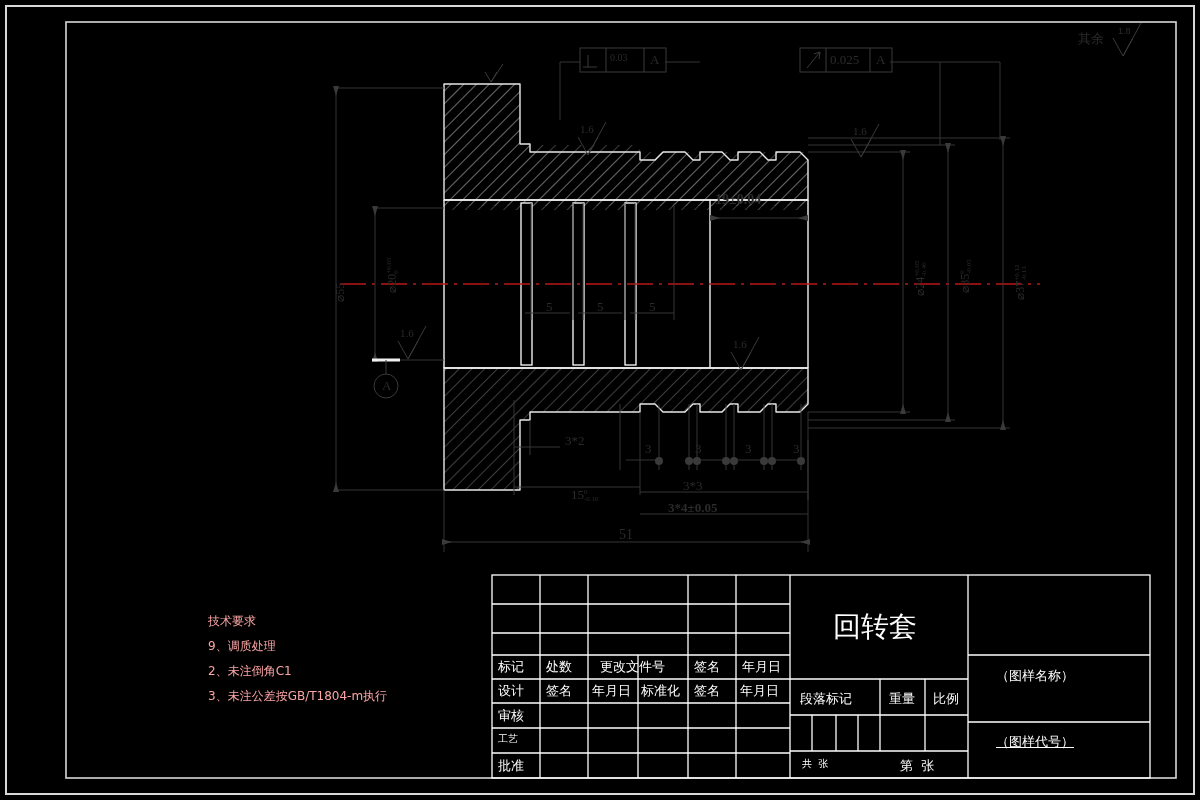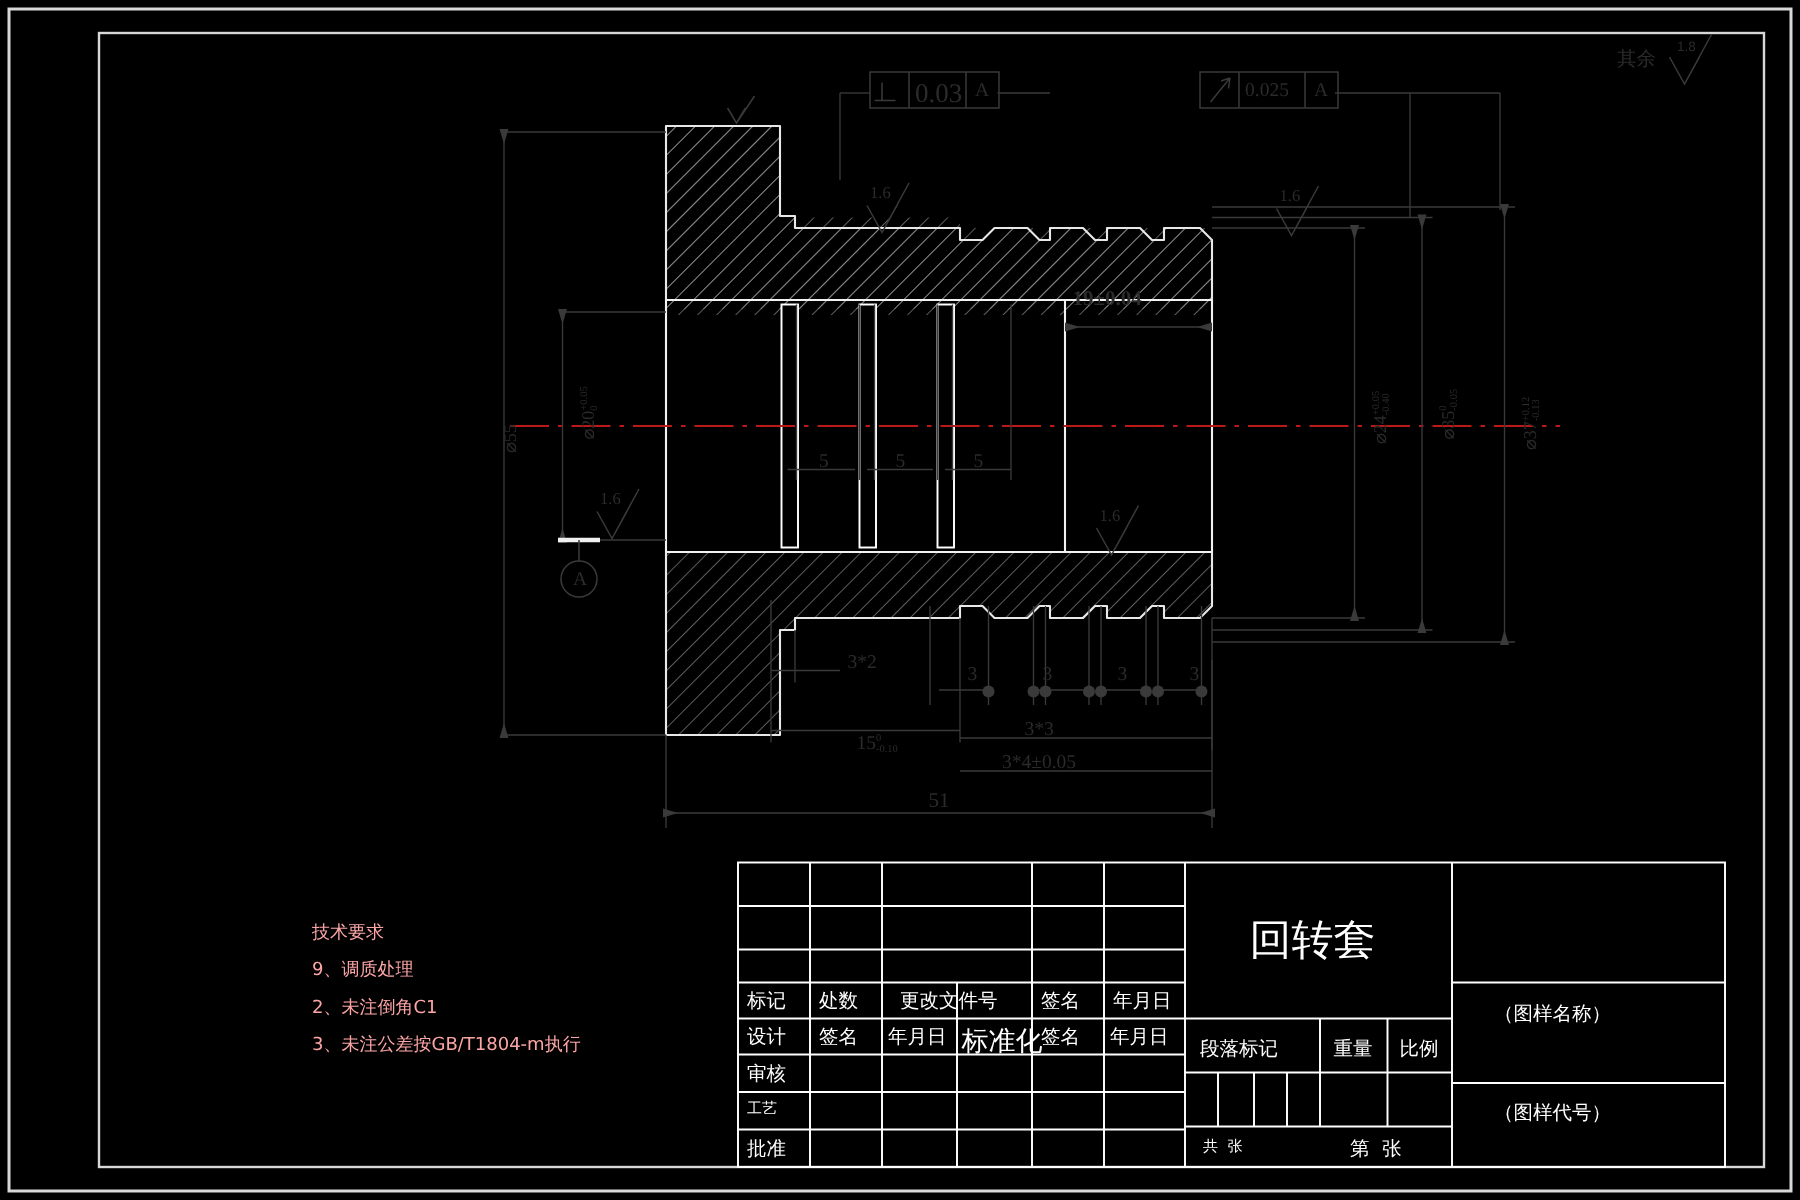--- a/index.html
+++ b/index.html
@@ -228,21 +228,21 @@
       <line x1="858" y1="715" x2="858" y2="751"></line>
 
       <line x1="968" y1="655" x2="1150" y2="655"></line>
       <line x1="968" y1="722" x2="1150" y2="722"></line>
     </g>
   </svg>
 
   <div class="txt" style="left:1078px;top:32px;font-size:13px;">其余</div>
   <div class="txt" style="left:1118px;top:27px;font-size:9px;">1.8</div>
 
-  <div class="txt mono" style="left:610px;top:53px;font-size:18px;">0.03</div>
+  <div class="txt mono" style="left:610px;top:53px;font-size:10px;">0.03</div>
   <div class="txt mono" style="left:650px;top:53px;font-size:13px;">A</div>
   <div class="txt mono" style="left:830px;top:53px;font-size:13px;">0.025</div>
   <div class="txt mono" style="left:876px;top:53px;font-size:13px;">A</div>
 
   <div class="txt mono" style="left:382px;top:379px;font-size:13px;">A</div>
 
   <div class="txt mono" style="left:580px;top:124px;font-size:11px;">1.6</div>
   <div class="txt mono" style="left:853px;top:126px;font-size:11px;">1.6</div>
   <div class="txt mono" style="left:400px;top:328px;font-size:11px;">1.6</div>
   <div class="txt mono" style="left:733px;top:339px;font-size:11px;">1.6</div>
@@ -255,21 +255,21 @@
 
   <div class="txt mono" style="left:558px;top:474px;font-size:13px;">
     <span>15</span><span class="frac"><span>0</span><br><span>-0.10</span></span>
   </div>
 
   <div class="txt mono" style="left:645px;top:442px;font-size:13px;">3</div>
   <div class="txt mono" style="left:695px;top:442px;font-size:13px;">3</div>
   <div class="txt mono" style="left:745px;top:442px;font-size:13px;">3</div>
   <div class="txt mono" style="left:793px;top:442px;font-size:13px;">3</div>
   <div class="txt mono" style="left:683px;top:479px;font-size:13px;">3*3</div>
-  <div class="txt mono" style="left:668px;top:501px;font-size:13px;">3*4±0.05</div>
+  <div class="txt mono" style="left:668px;top:501px;font-size:13px;font-weight:bold;">3*4±0.05</div>
   <div class="txt mono" style="left:619px;top:528px;font-size:14px;">51</div>
 
   <div class="txt mono vrt" style="left:334px;top:302px;font-size:12px;">⌀55</div>
 
   <div class="txt mono vrt" style="left:373px;top:305px;font-size:12px;">
     <span>⌀20</span><span class="frac"><span>+0.05</span><br><span>0</span></span>
   </div>
 
   <div class="txt mono vrt" style="left:901px;top:308px;font-size:12px;">
     <span>⌀24</span><span class="frac"><span>+0.05</span><br><span>-0.40</span></span>
@@ -284,32 +284,32 @@
   </div>
 
   <div class="req" style="left:208px;top:613px;">技术要求</div>
   <div class="req" style="left:208px;top:638px;">9、调质处理</div>
   <div class="req" style="left:208px;top:663px;">2、未注倒角C1</div>
   <div class="req" style="left:208px;top:688px;">3、未注公差按GB/T1804-m执行</div>
 
   <div class="tb-txt" style="left:833px;top:608px;font-size:28px;">回转套</div>
 
   <div class="tb-txt" style="left:996px;top:667px;font-size:13px;">（图样名称）</div>
-  <div class="tb-txt" style="left:996px;top:733px;font-size:13px;">（图样代号）</div>
+  <div class="tb-txt" style="left:996px;top:733px;font-size:13px;text-decoration:underline;">（图样代号）</div>
 
   <div class="tb-txt" style="left:498px;top:658px;font-size:13px;">标记</div>
   <div class="tb-txt" style="left:546px;top:658px;font-size:13px;">处数</div>
   <div class="tb-txt" style="left:600px;top:658px;font-size:13px;">更改文件号</div>
   <div class="tb-txt" style="left:694px;top:658px;font-size:13px;">签名</div>
   <div class="tb-txt" style="left:742px;top:658px;font-size:13px;">年月日</div>
 
   <div class="tb-txt" style="left:498px;top:682px;font-size:13px;">设计</div>
   <div class="tb-txt" style="left:546px;top:682px;font-size:13px;">签名</div>
   <div class="tb-txt" style="left:592px;top:682px;font-size:13px;">年月日</div>
-  <div class="tb-txt" style="left:641px;top:682px;font-size:18px;">标准化</div>
+  <div class="tb-txt" style="left:641px;top:682px;font-size:13px;">标准化</div>
   <div class="tb-txt" style="left:694px;top:682px;font-size:13px;">签名</div>
   <div class="tb-txt" style="left:740px;top:682px;font-size:13px;">年月日</div>
 
   <div class="tb-txt" style="left:498px;top:707px;font-size:13px;">审核</div>
   <div class="tb-txt" style="left:498px;top:732px;font-size:10px;">工艺</div>
   <div class="tb-txt" style="left:498px;top:757px;font-size:13px;">批准</div>
 
   <div class="tb-txt" style="left:800px;top:690px;font-size:13px;">段落标记</div>
   <div class="tb-txt" style="left:889px;top:690px;font-size:13px;">重量</div>
   <div class="tb-txt" style="left:933px;top:690px;font-size:13px;">比例</div>

